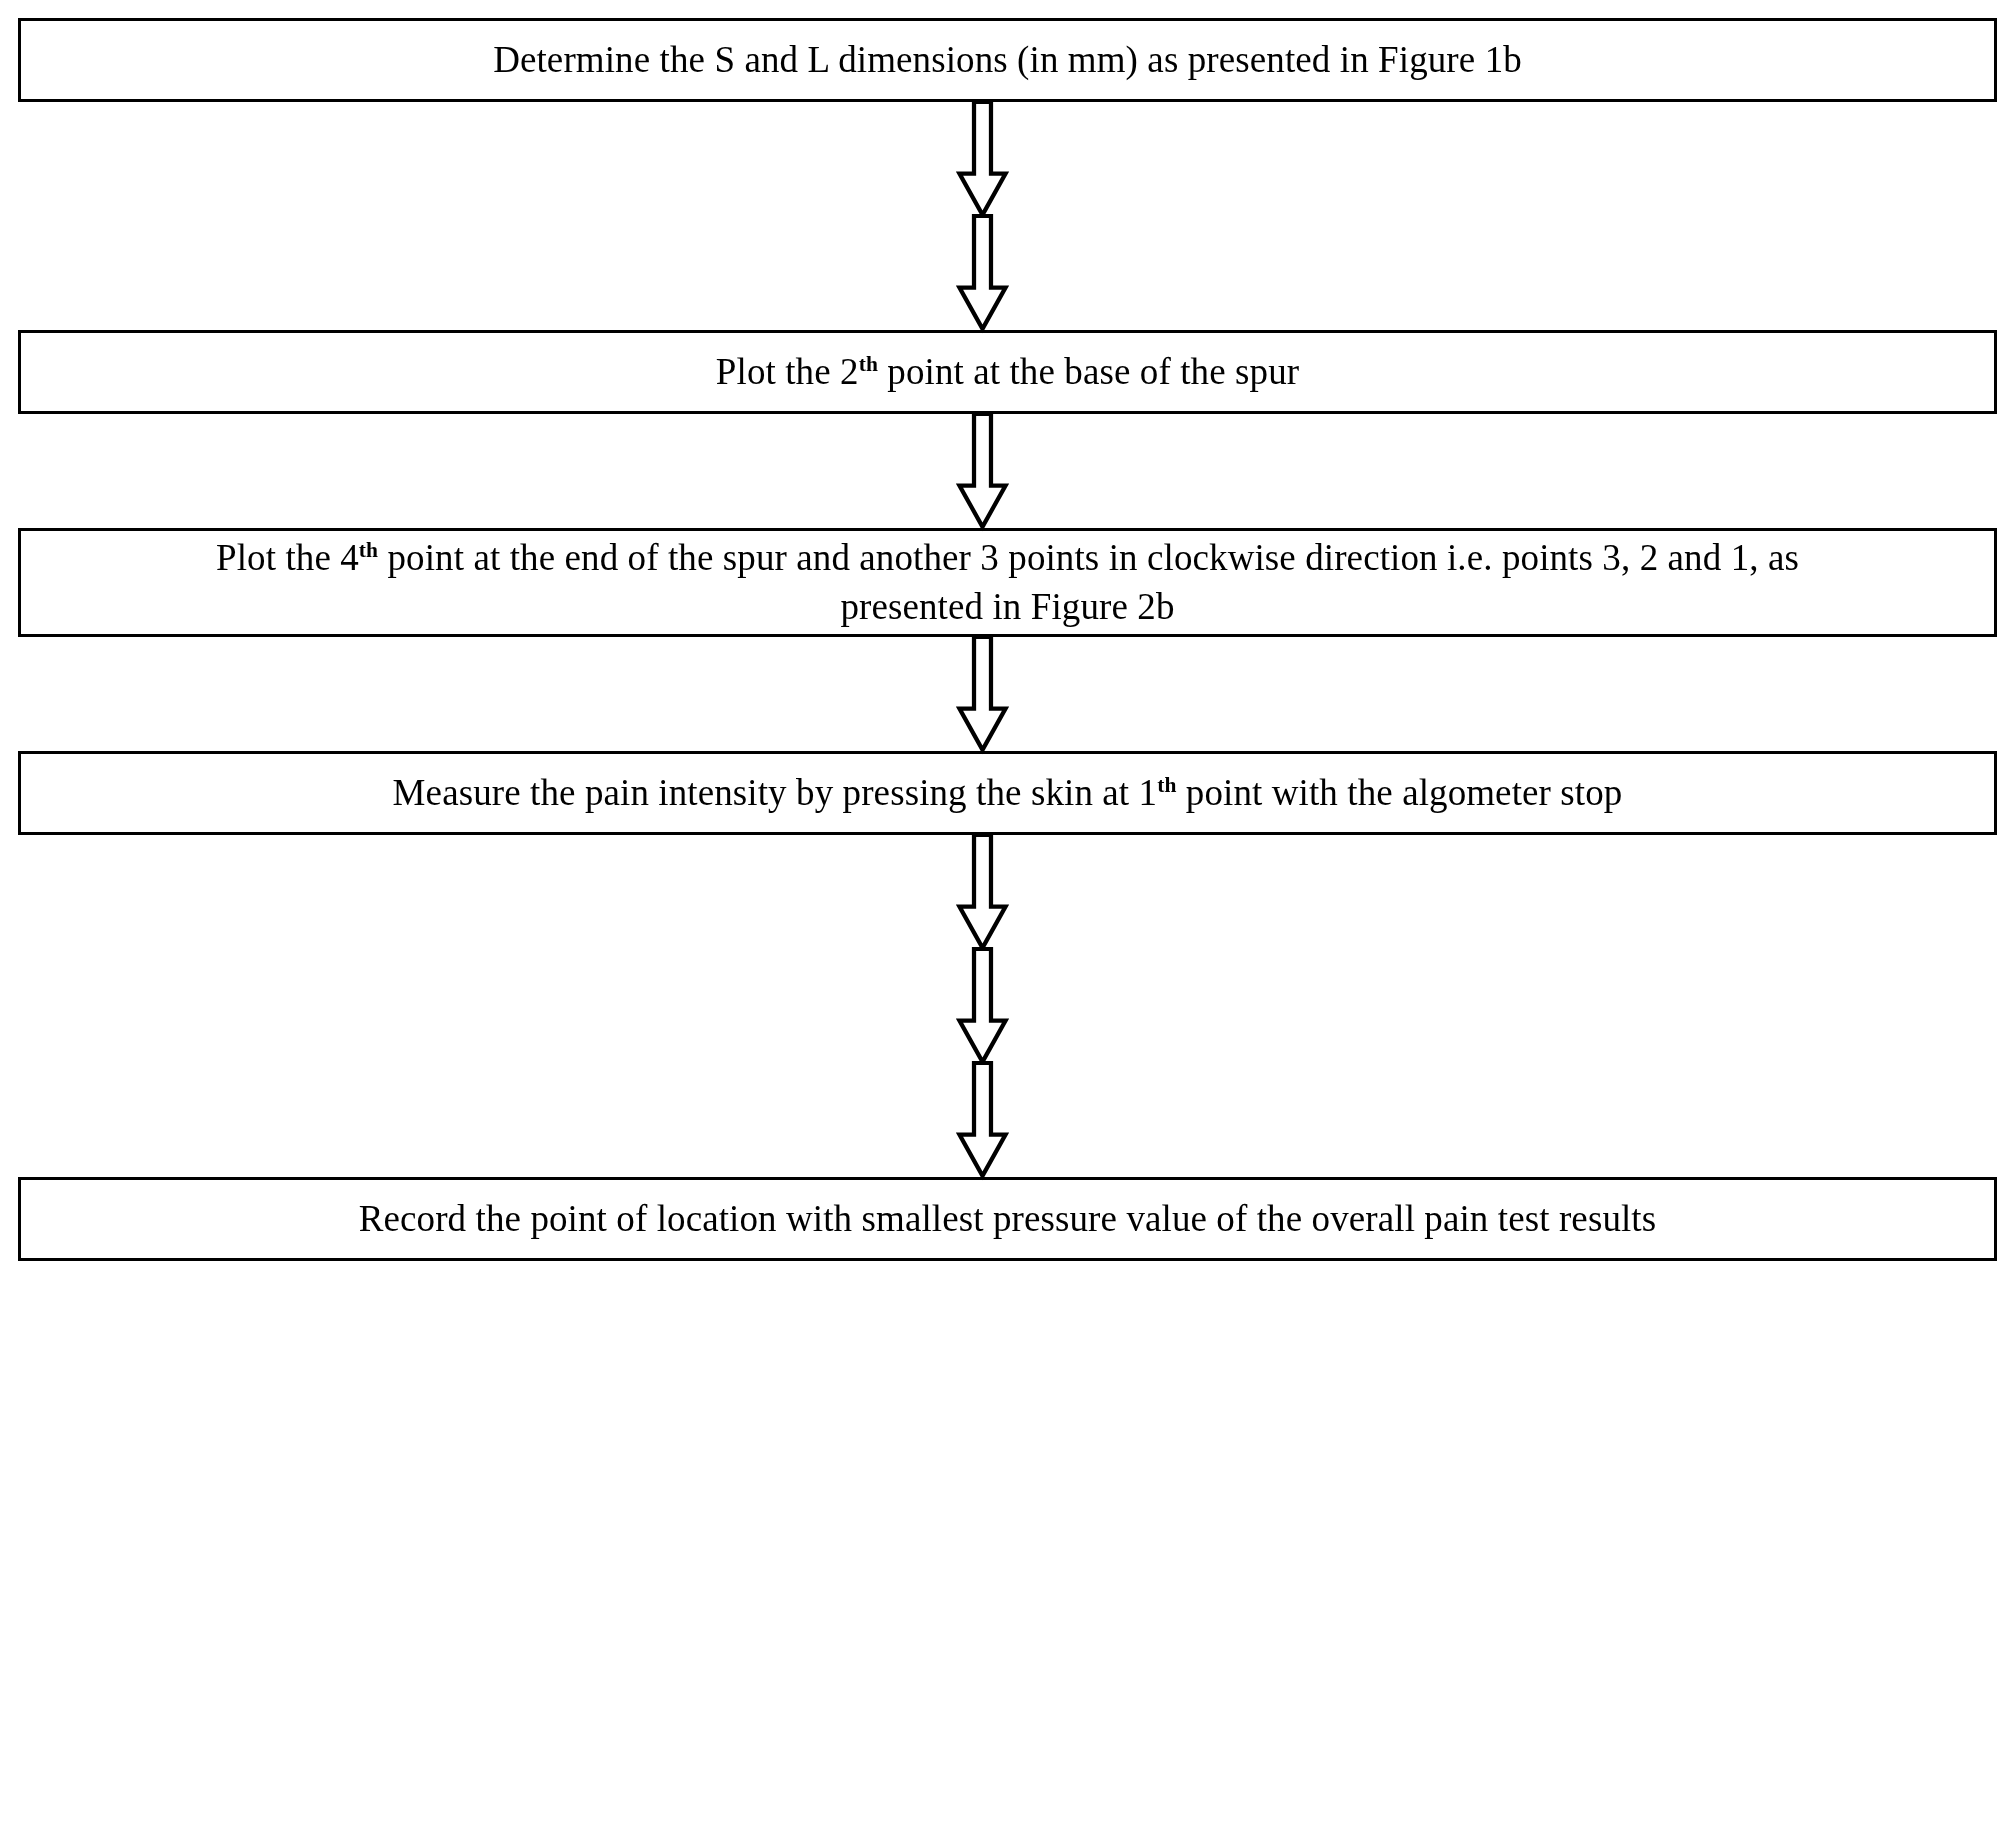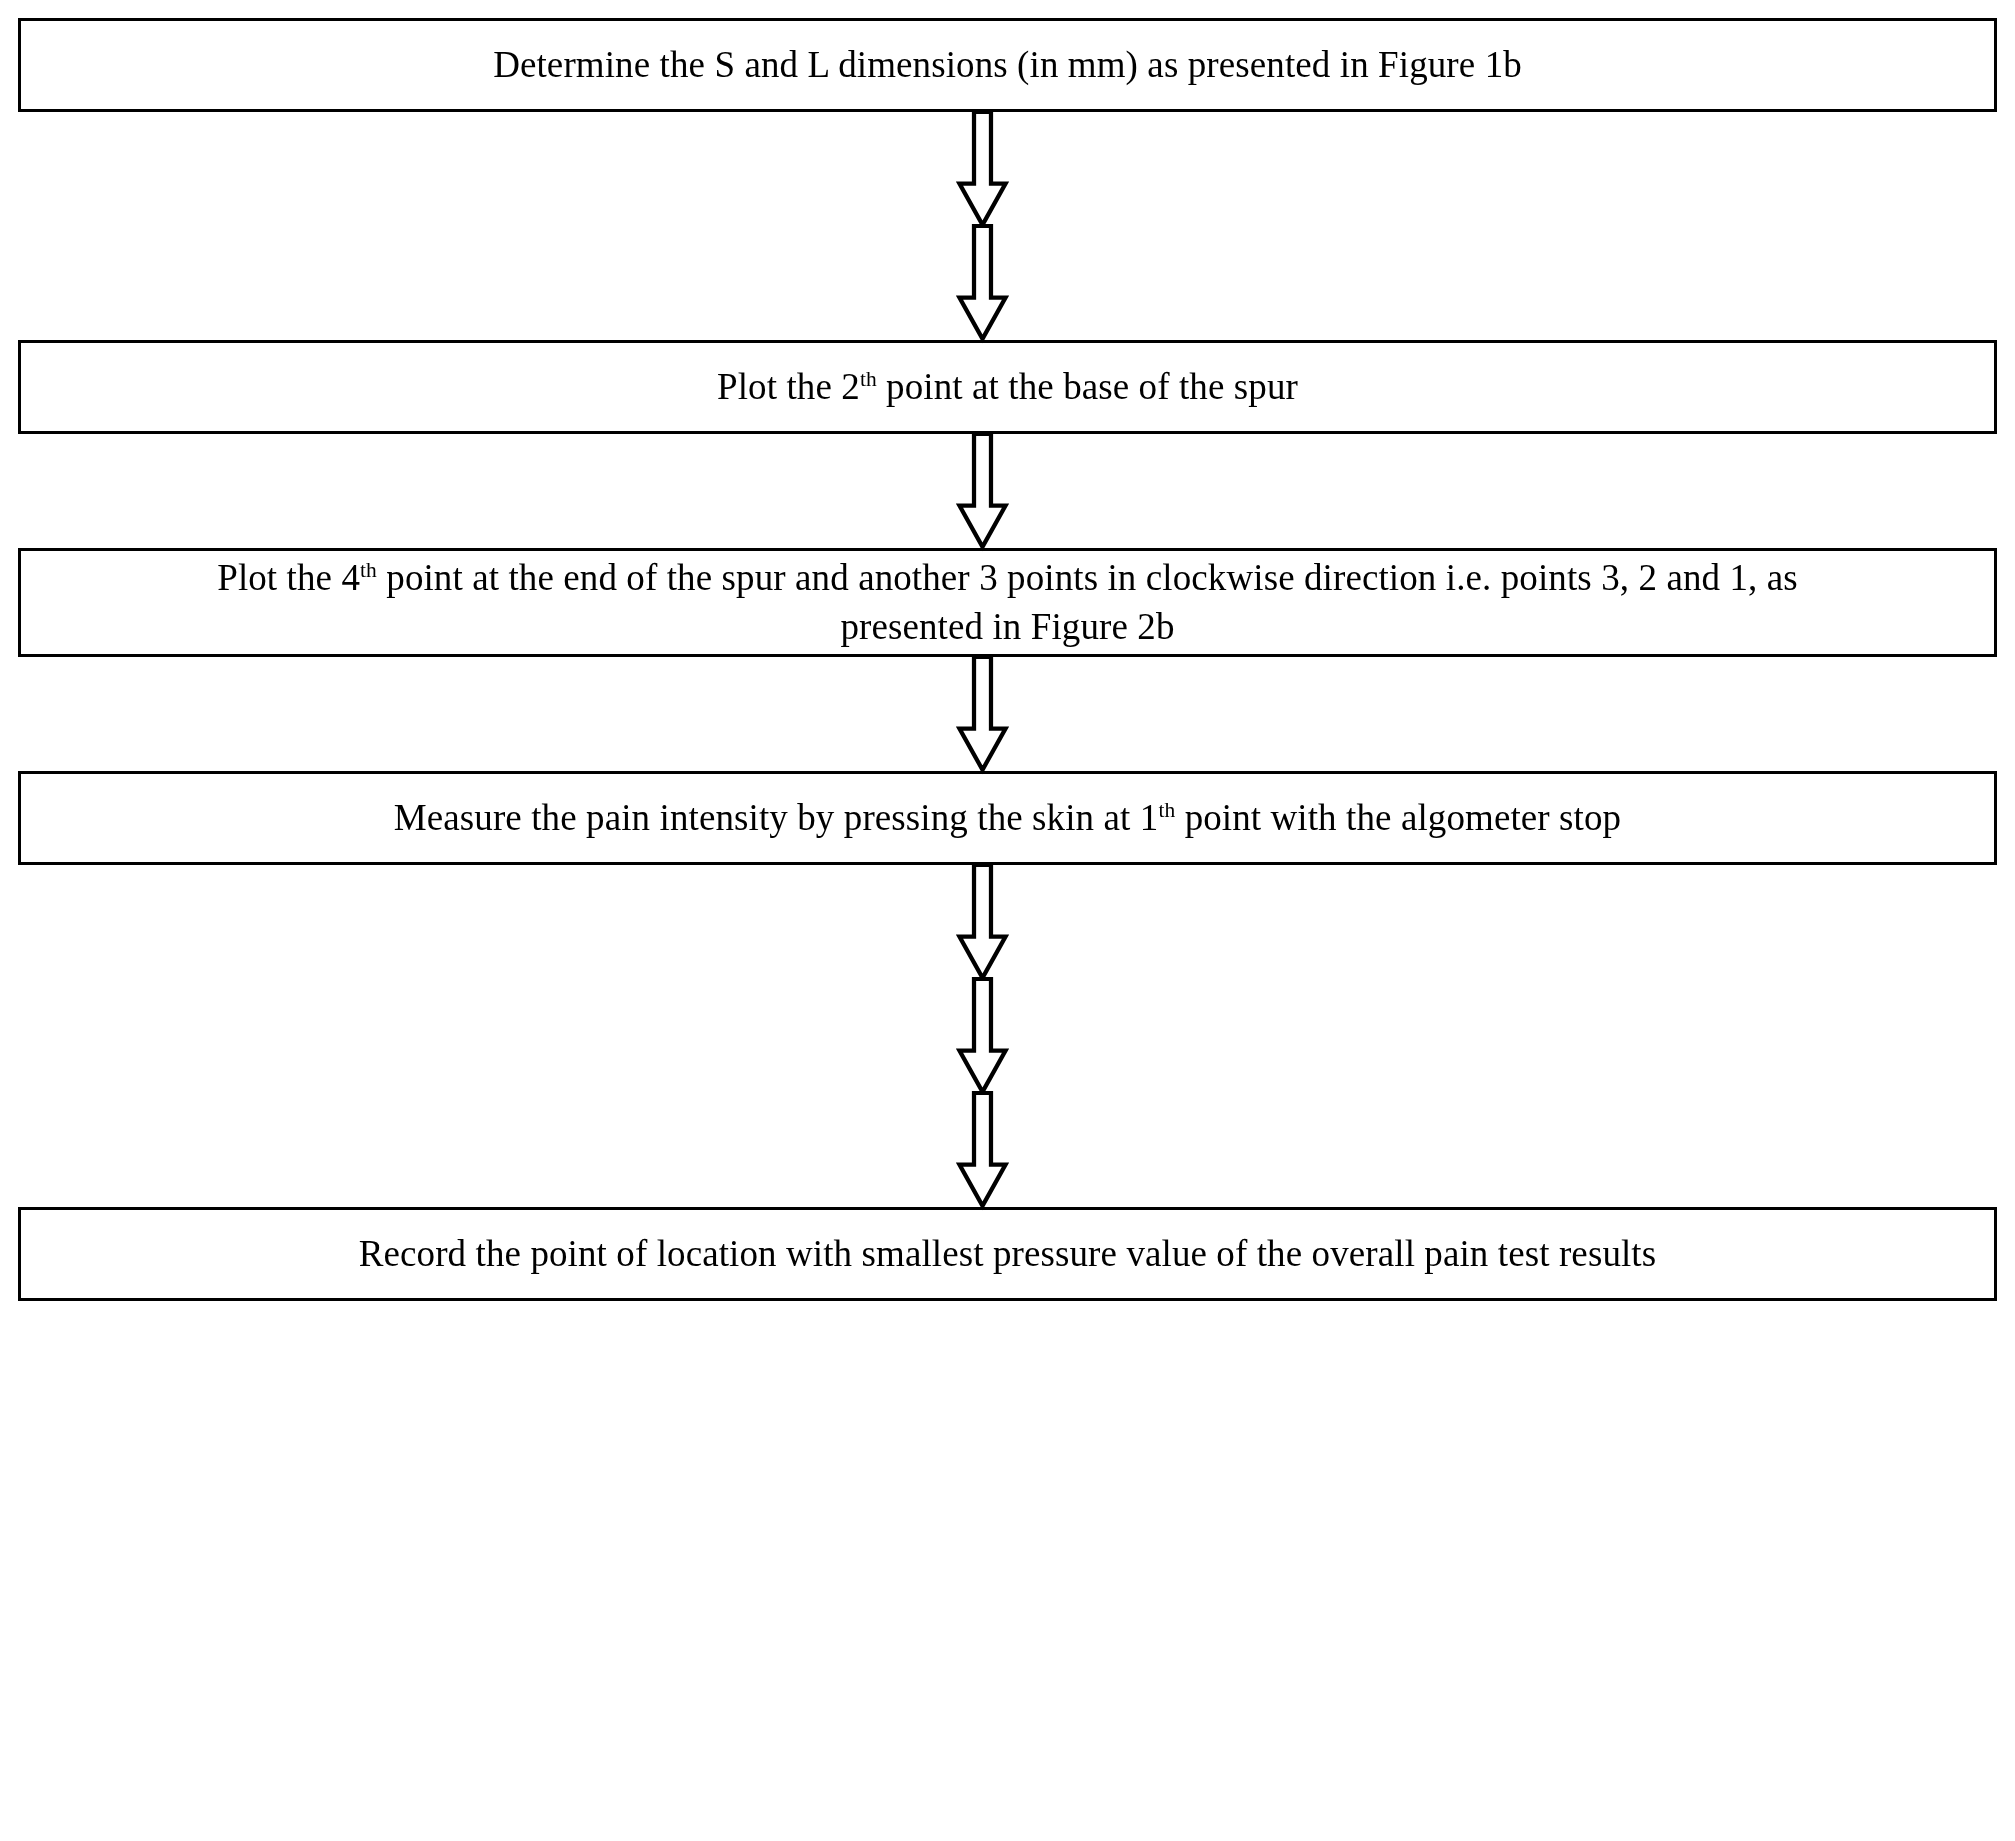--- a/index.html
+++ b/index.html
@@ -48,24 +48,25 @@
     line-height: 1.30;
     letter-spacing: 0.1px;
     white-space: pre-wrap;
     font-family: "Liberation Serif", "DejaVu Serif", serif;
   }
 
   .node-text sup {
     font-size: 0.58em;
     vertical-align: super;
     line-height: 0;
+    font-weight: bold;
   }
 
   
-  .h-single { height: 94px; }
+  .h-single { height: 84px; }
   
   .h-double { height: 109px; }
 
   .connector {
     height: 114px;
     display: flex;
     align-items: center;
     justify-content: center;
     position: relative;
   }

